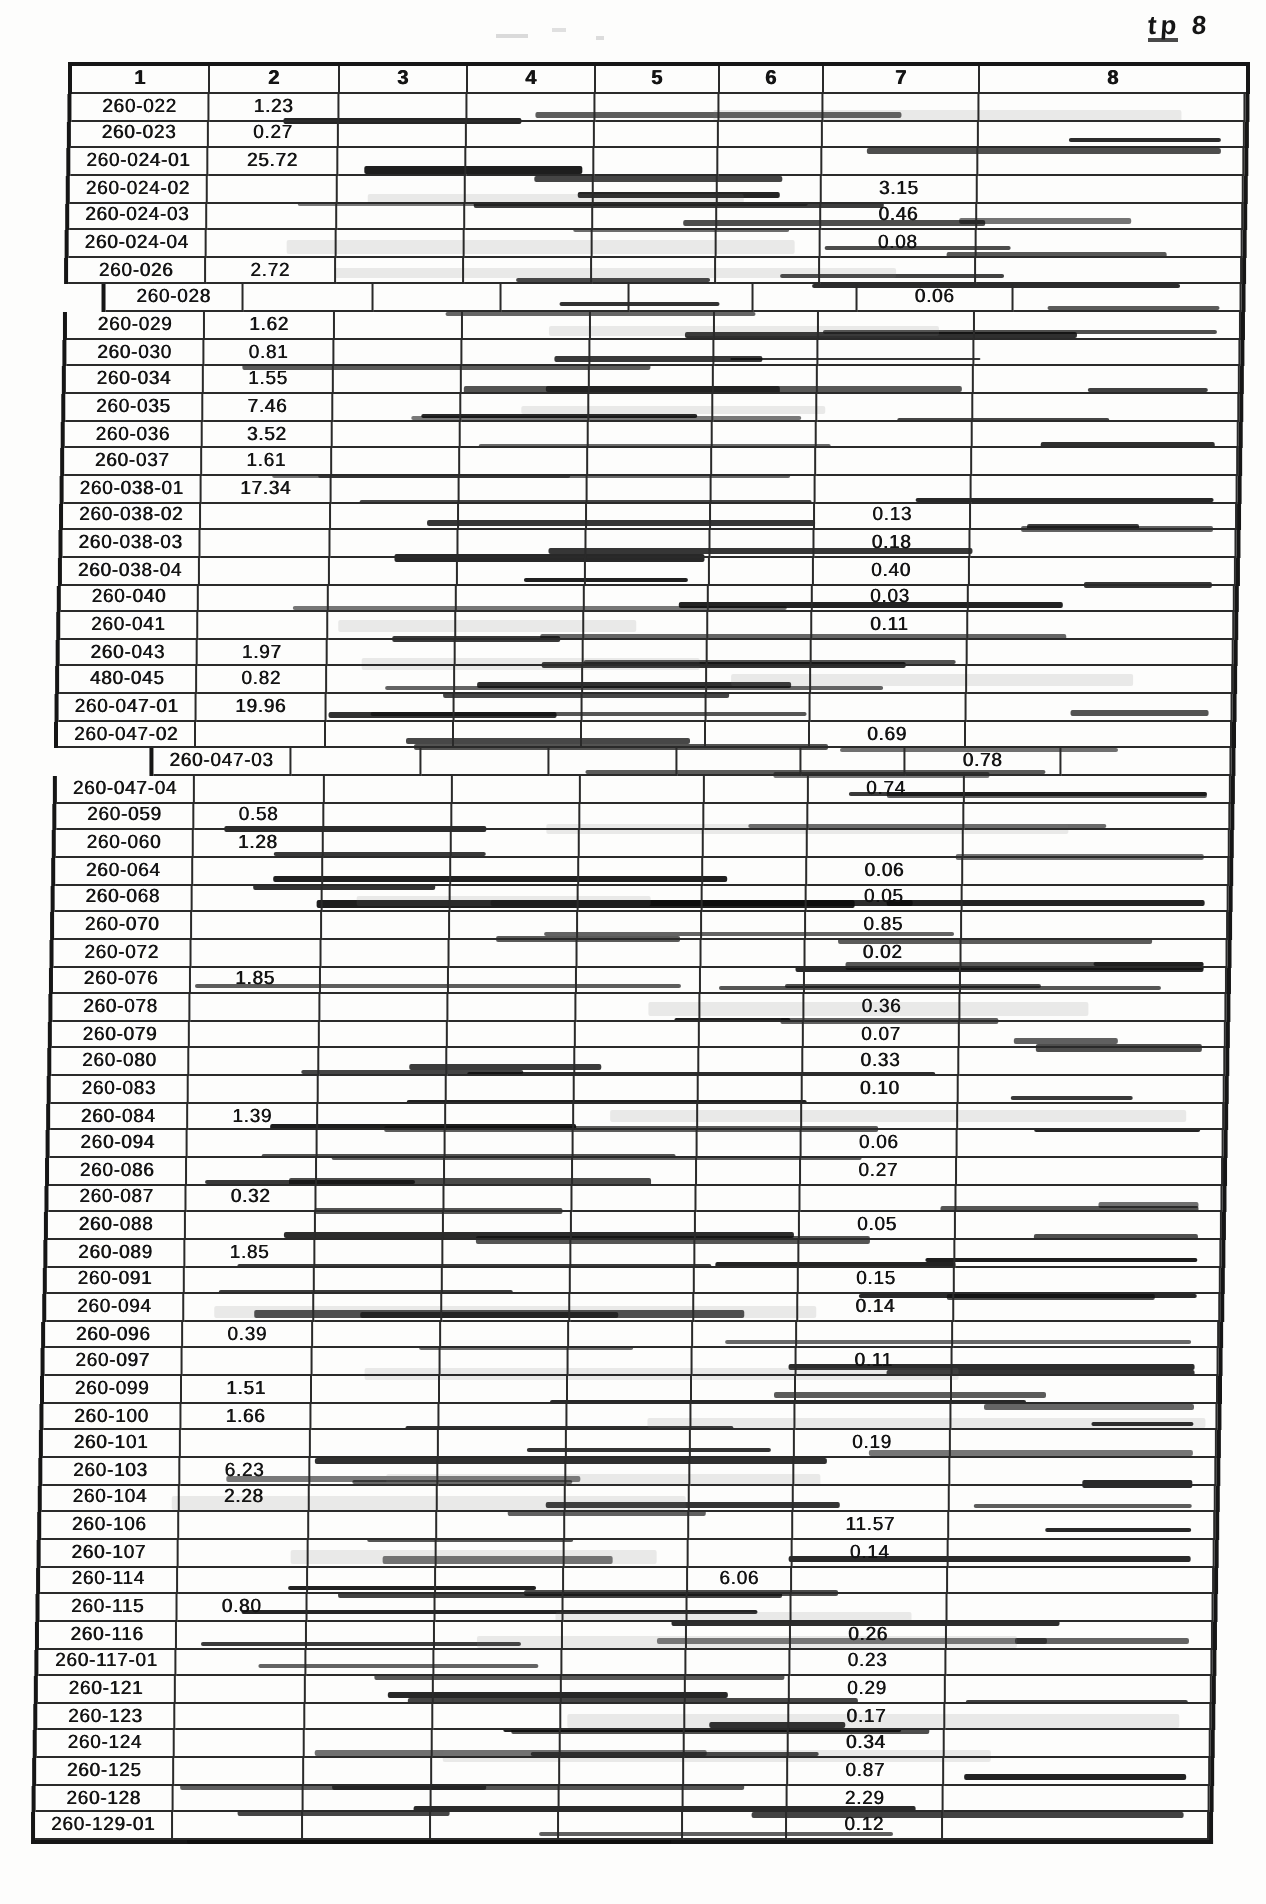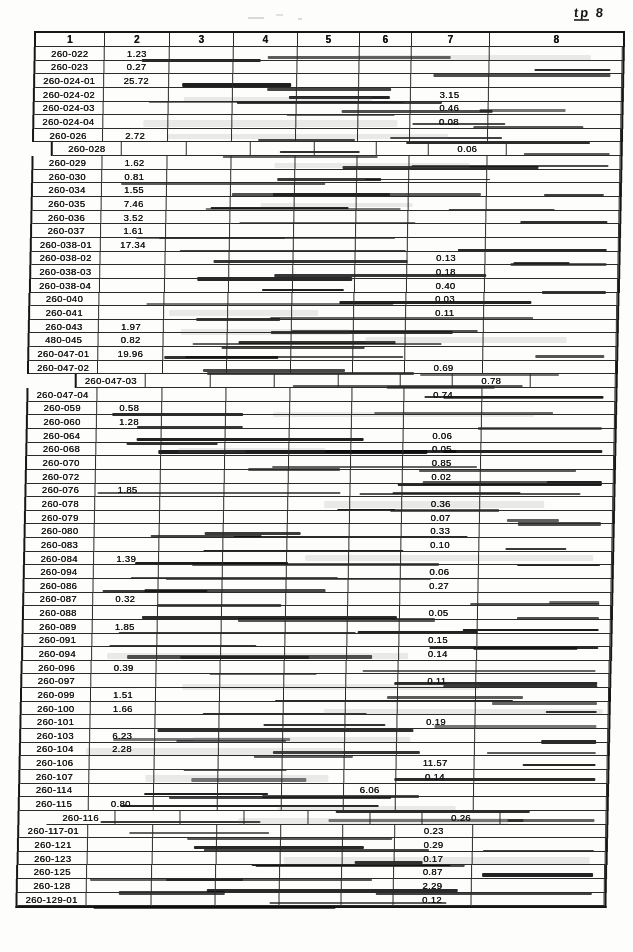--- a/index.html
+++ b/index.html
@@ -793,21 +793,21 @@
           <div class="cell"></div>
           <div class="cell"></div>
           <div class="cell"></div>
           <div class="cell"></div>
           <div class="cell"></div>
           <div class="cell"></div>
           <div class="streak" style="left: 17.1883%; width: 43.907%; top: 7.5px; height: 2.6px; opacity: 0.9;"></div>
           <div class="streak" style="left: 53.7615%; width: 33.1227%; top: 12.8px; height: 3.3px; opacity: 0.87;"></div>
           <div class="streak light" style="left: 43.8994%; width: 30.2925%; top: 8.5px; height: 4.8px; opacity: 0.15;"></div>
         </div>
-        <div class="row" style="transform: translateX(-16.52px); padding-left: 27px;">
+        <div class="row" style="transform: translateX(-16.52px);">
           <div class="cell">260-116</div>
           <div class="cell"></div>
           <div class="cell"></div>
           <div class="cell"></div>
           <div class="cell"></div>
           <div class="cell"></div>
           <div class="cell">0.26</div>
           <div class="cell"></div>
           <div class="streak" style="left: 13.8249%; width: 27.2001%; top: 9.9px; height: 1.8px; opacity: 0.81;"></div>
           <div class="streak" style="left: 83.0519%; width: 14.9481%; top: 7.9px; height: 3.2px; opacity: 0.64;"></div>
@@ -845,20 +845,33 @@
           <div class="cell"></div>
           <div class="cell"></div>
           <div class="cell"></div>
           <div class="cell"></div>
           <div class="cell">0.17</div>
           <div class="cell"></div>
           <div class="streak" style="left: 39.6749%; width: 33.9535%; top: 11.8px; height: 2.5px; opacity: 0.92;"></div>
           <div class="streak" style="left: 57.2161%; width: 11.5825%; top: 9.6px; height: 2.5px; opacity: 0.9;"></div>
           <div class="streak" style="left: 40.3734%; width: 35.5399%; top: 12.5px; height: 2.4px; opacity: 0.73;"></div>
           <div class="streak light" style="left: 45.1866%; width: 52.1088%; top: 4.9px; height: 6.9px; opacity: 0.15;"></div>
+        </div>
+        <div class="row" style="transform: translateX(-17.64px);">
+          <div class="cell">260-124</div>
+          <div class="cell"></div>
+          <div class="cell"></div>
+          <div class="cell"></div>
+          <div class="cell"></div>
+          <div class="cell"></div>
+          <div class="cell">0.34</div>
+          <div class="cell"></div>
+          <div class="streak" style="left: 42.1614%; width: 24.4583%; top: 10.6px; height: 2.3px; opacity: 0.79;"></div>
+          <div class="streak" style="left: 23.7008%; width: 33.3036%; top: 9.9px; height: 3px; opacity: 0.59;"></div>
+          <div class="streak light" style="left: 34.5262%; width: 46.8187%; top: 9.4px; height: 5.7px; opacity: 0.15;"></div>
         </div>
         <div class="row" style="transform: translateX(-17.92px);">
           <div class="cell">260-125</div>
           <div class="cell"></div>
           <div class="cell"></div>
           <div class="cell"></div>
           <div class="cell"></div>
           <div class="cell"></div>
           <div class="cell">0.87</div>
           <div class="cell"></div>

